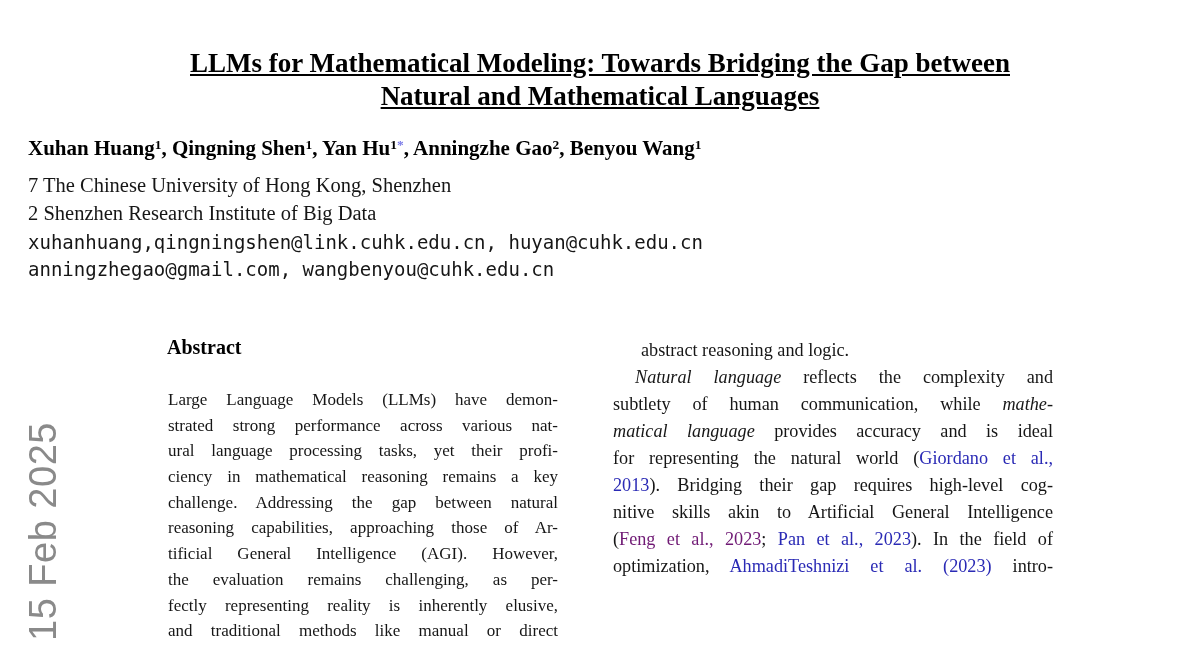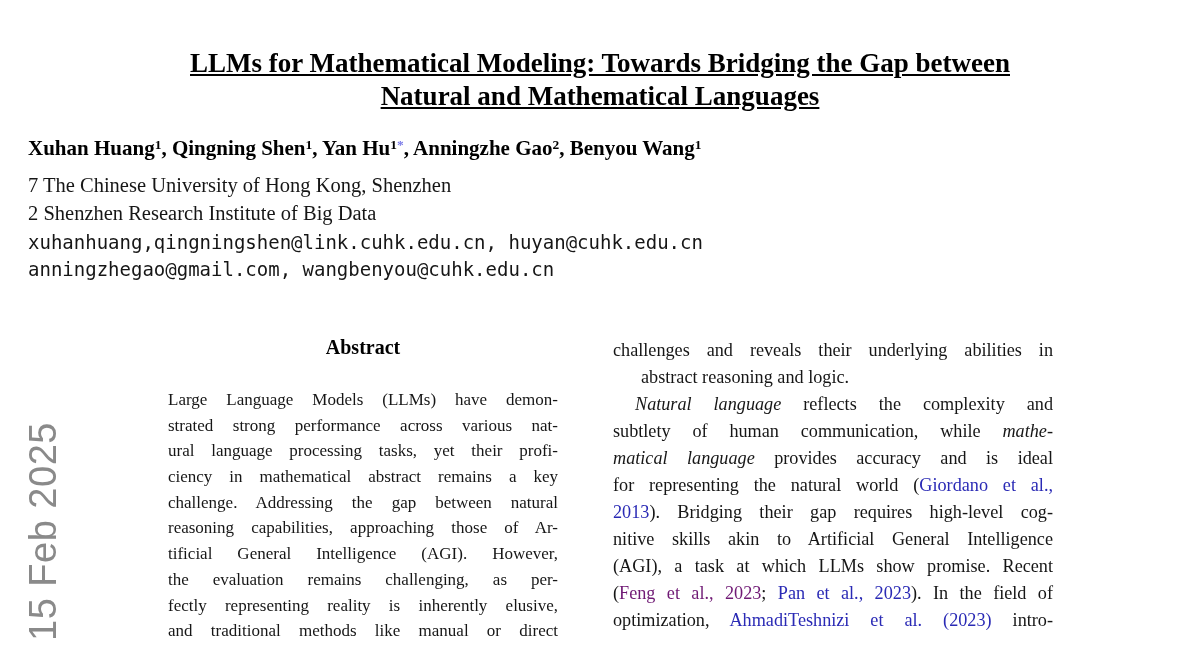--- a/index.html
+++ b/index.html
@@ -41,21 +41,21 @@
   .emails {
     position: absolute; left: 0; top: 229px; width: 1200px;
     font-family: "DejaVu Sans Mono", monospace;
     font-size: 19px;
   }
   .emails .tline { height: 27px; line-height: 27px; }
   .centerlines .tline { text-align: center; text-align-last: center; }
   
   .abs-heading {
     position: absolute; left: 167px; top: 336px; width: 392px;
-    text-align: center; font-weight: bold; font-size: 20px; color: #000;
+    font-weight: bold; font-size: 20px; color: #000;
   }
   .abs-col {
     position: absolute; left: 168px; top: 387px; width: 390px;
     font-size: 17px;
   }
   .abs-col .tline { height: 25.7px; line-height: 25.7px; }
   .right-col {
     position: absolute; left: 613px; top: 337px; width: 440px;
     font-size: 18.2px;
   }
@@ -100,34 +100,32 @@
 <div class="emails centerlines">
   <div class="tline tend">xuhanhuang,qingningshen@link.cuhk.edu.cn, huyan@cuhk.edu.cn</div>
   <div class="tline tend">anningzhegao@gmail.com, wangbenyou@cuhk.edu.cn</div>
 </div>
 
 <div class="abs-heading">Abstract</div>
 <div class="abs-col">
     <div class="tline"><span>Large Language Models (LLMs) have demon-</span></div>
     <div class="tline"><span>strated strong performance across various nat-</span></div>
     <div class="tline"><span>ural language processing tasks, yet their profi-</span></div>
-    <div class="tline"><span>ciency in mathematical abstract remains a key</span></div>
+    <div class="tline"><span>ciency in mathematical reasoning remains a key</span></div>
     <div class="tline"><span>challenge. Addressing the gap between natural</span></div>
     <div class="tline"><span>reasoning capabilities, approaching those of Ar-</span></div>
     <div class="tline"><span>tificial General Intelligence (AGI). However,</span></div>
     <div class="tline"><span>the evaluation remains challenging, as per-</span></div>
     <div class="tline"><span>fectly representing reality is inherently elusive,</span></div>
     <div class="tline"><span>and traditional methods like manual or direct</span></div>
   </div>
 
 <div class="right-col">
-    <div class="tline"><span>challenges and reveals their underlying abilities in</span></div>
     <div class="tline tend"><span>abstract reasoning and logic.</span></div>
     <div class="tline tindent"><span class="s-i">Natural language</span><span> reflects the complexity and</span></div>
     <div class="tline"><span>subtlety of human communication, while </span><span class="s-i">mathe-</span></div>
     <div class="tline"><span class="s-i">matical language</span><span> provides accuracy and is ideal</span></div>
     <div class="tline"><span>for representing the natural world (</span><span class="s-c" style="color: rgb(42, 42, 181);">Giordano et al.,</span></div>
     <div class="tline"><span class="s-c" style="color: rgb(42, 42, 181);">2013</span><span>). Bridging their gap requires high-level cog-</span></div>
     <div class="tline"><span>nitive skills akin to Artificial General Intelligence</span></div>
-    <div class="tline"><span>(AGI), a task at which LLMs show promise. Recent</span></div>
     <div class="tline"><span>(</span><span class="s-c" style="color: #701a75;">Feng et al., 2023</span><span>; </span><span class="s-c" style="color: rgb(42, 42, 181);">Pan et al., 2023</span><span>). In the field of</span></div>
     <div class="tline"><span>optimization, </span><span class="s-c" style="color: rgb(42, 42, 181);">AhmadiTeshnizi et al. (2023)</span><span> intro-</span></div>
   </div>
 
 </body></html>

